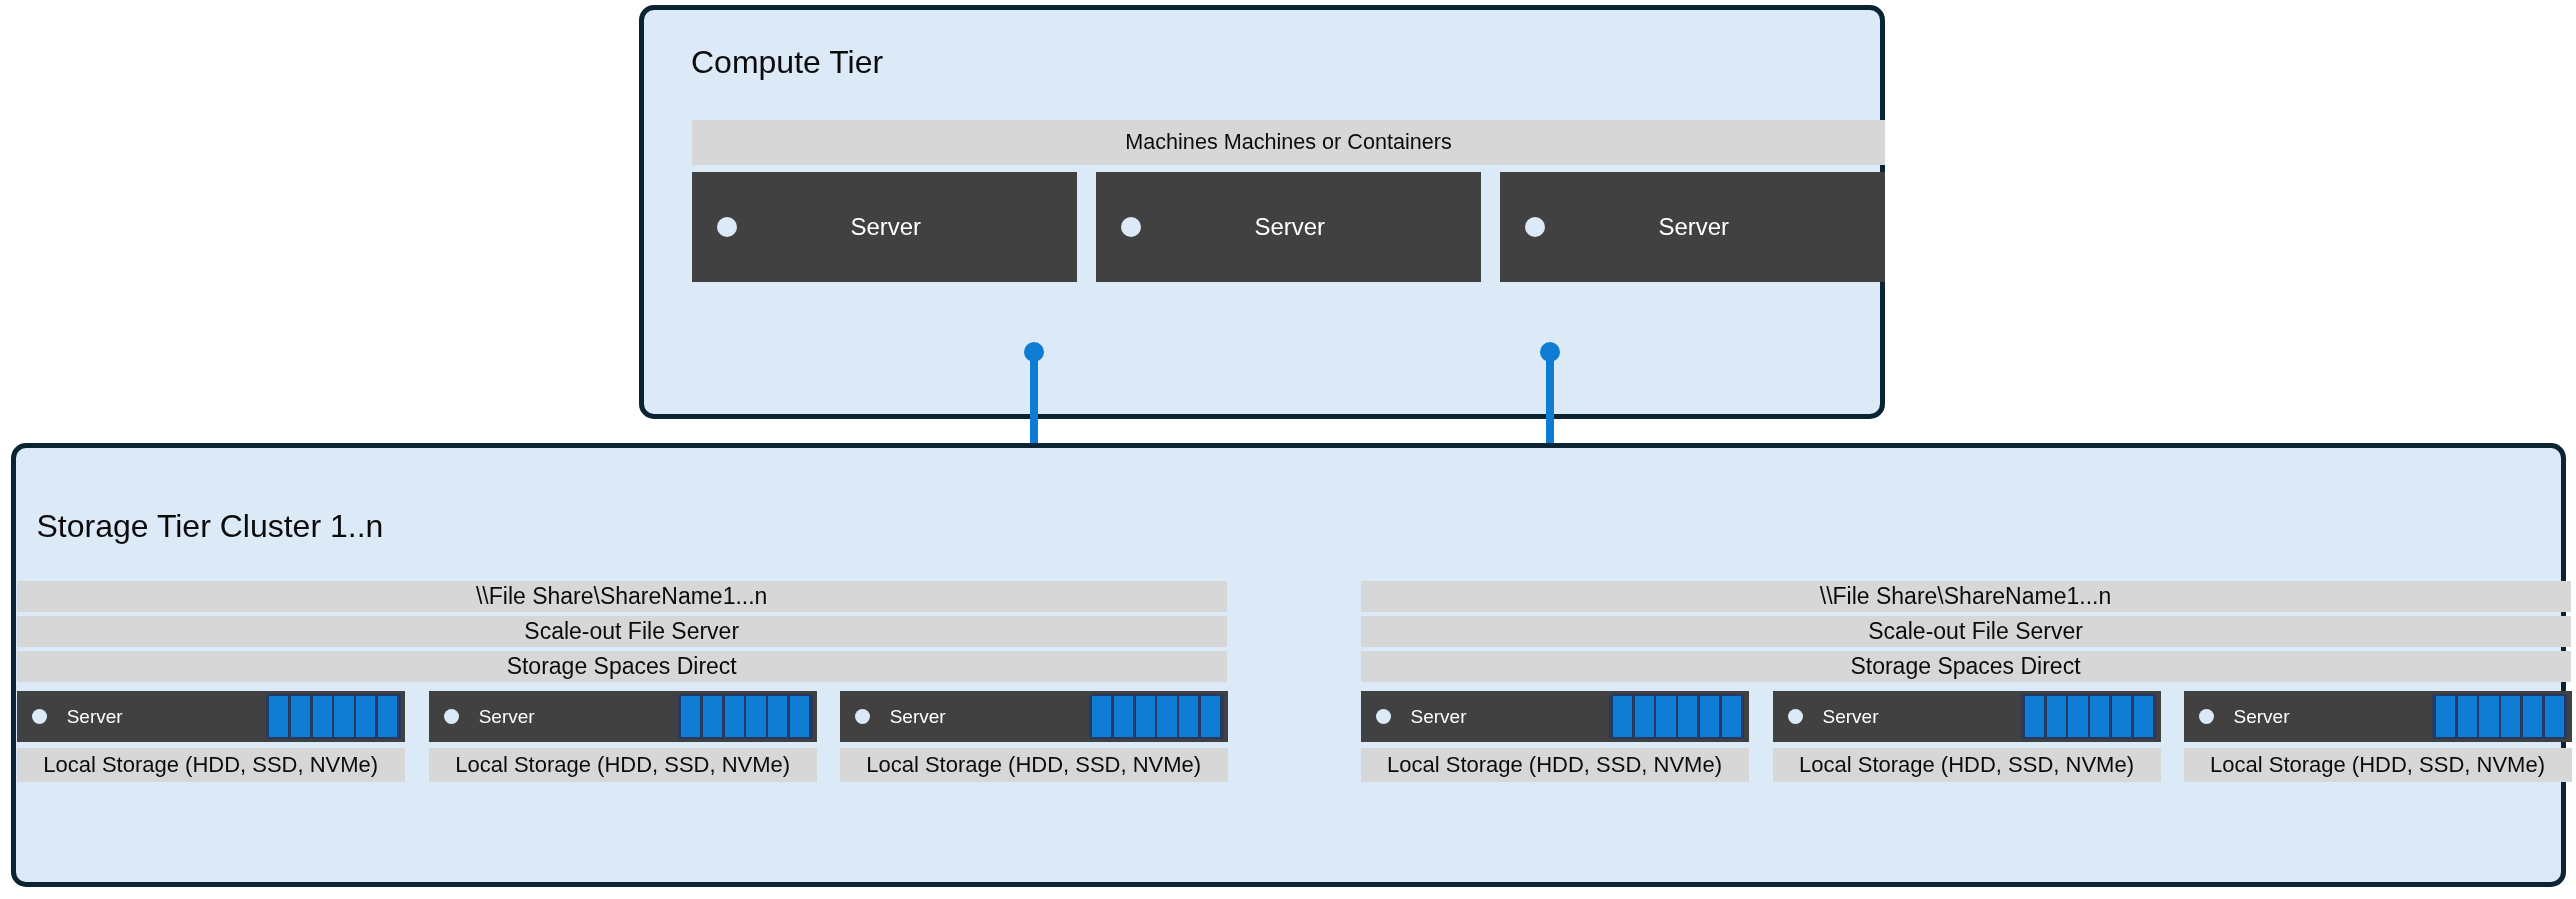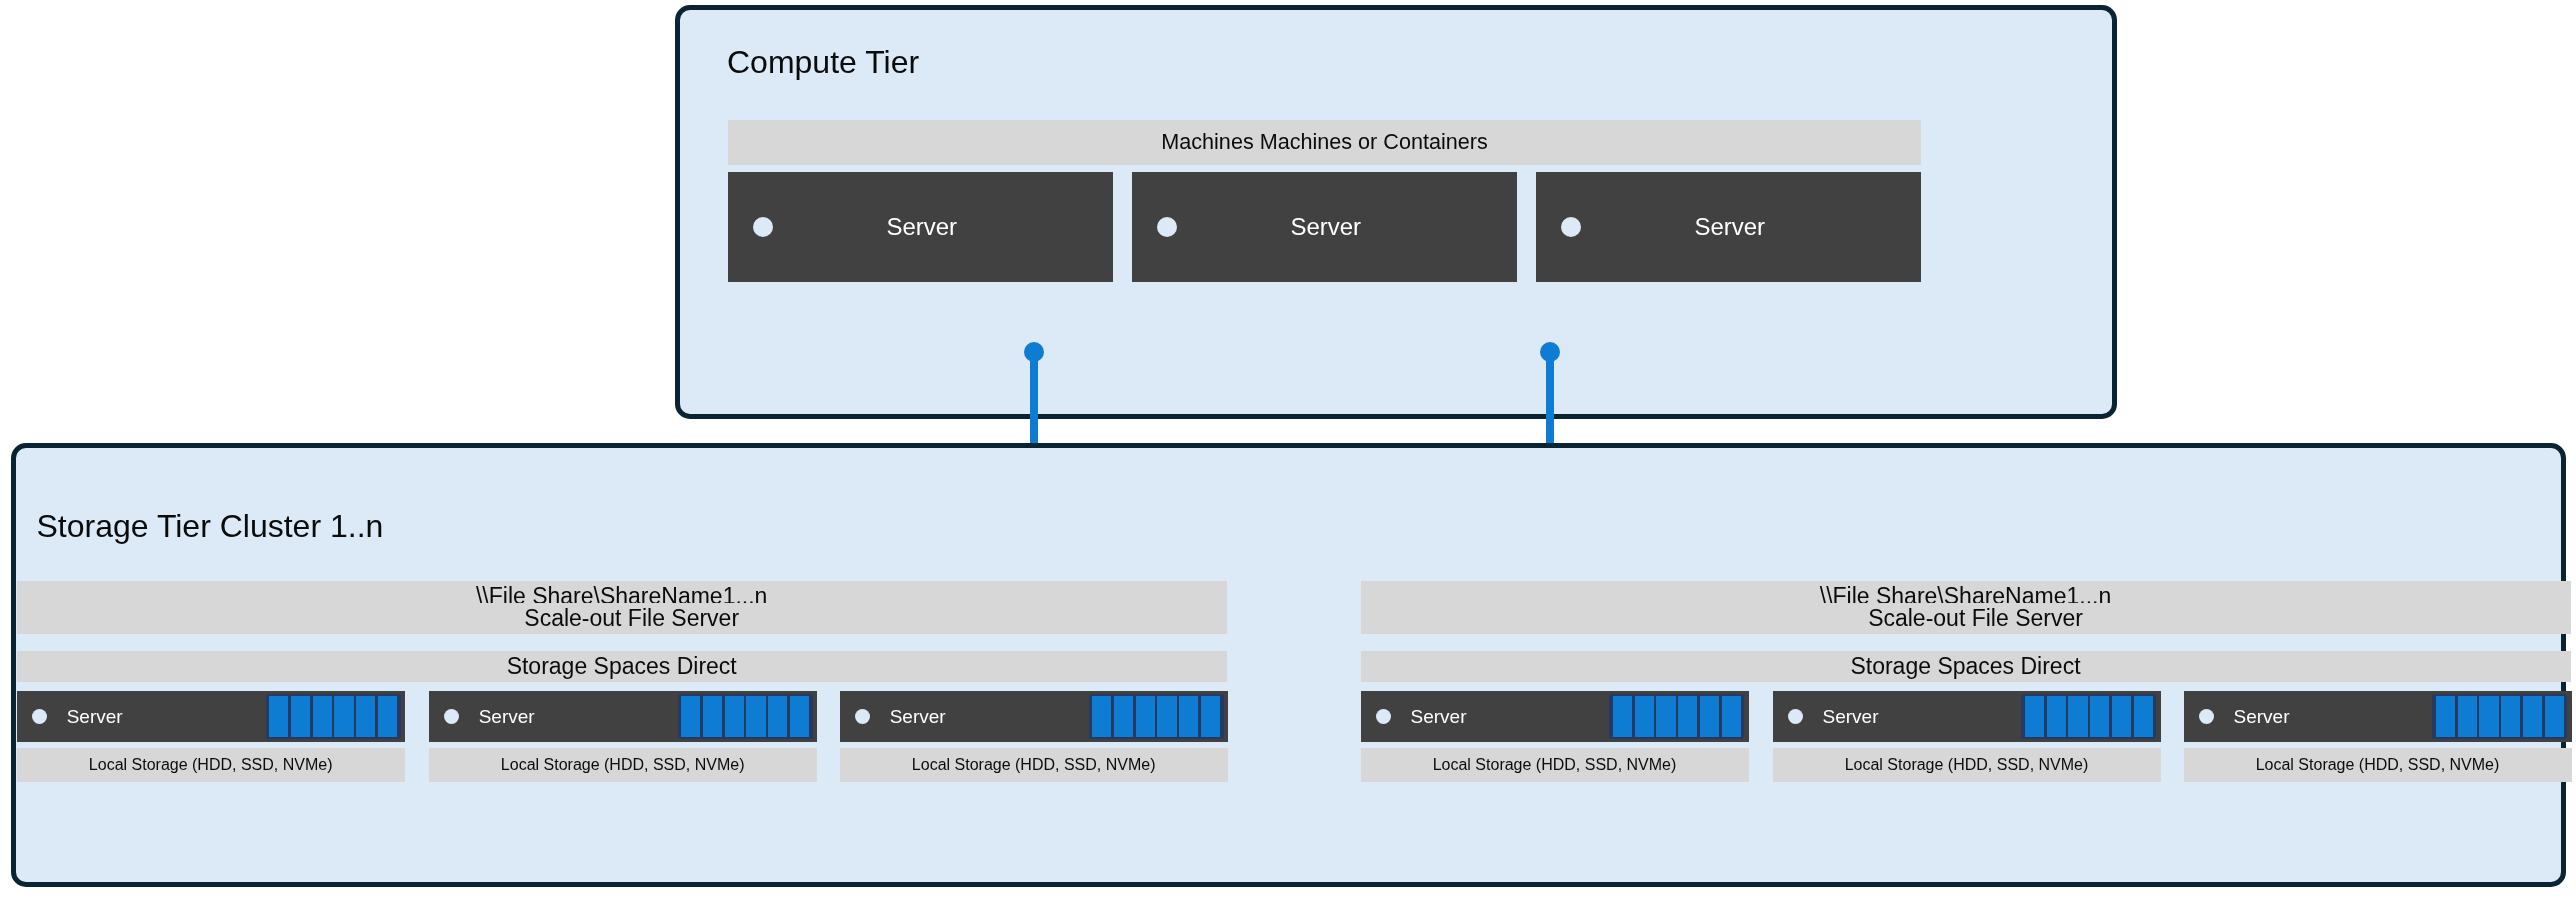--- a/index.html
+++ b/index.html
@@ -23,23 +23,22 @@
   .tier {
     position: absolute;
     background: #dce9f7;
     border: 5.8px solid #0b2433;
     border-radius: 15px;
     box-sizing: border-box;
   }
   #compute-tier {
     left: 639px;
     top: 4.7px;
-    width: 1442px;
+    width: 1246px;
     height: 414px;
-    margin-left: 36px;
   }
   #storage-tier {
     left: 10.5px;
     top: 443px;
     width: 2555px;
     height: 444px;
   }
   .tier-title {
     position: absolute;
     color: #0b0b0b;
@@ -119,21 +118,21 @@
   #storage-cluster-1 { left: 1345px; }
 
   .sc-band {
     position: absolute;
     left: 0;
     width: 1210px;
     height: 31px;
   }
   .sc-band .band-label { font-size: 23px; }
   .sc-band-0 { top: 0px; }
-  .sc-band-1 { top: 22px; padding-left: 20px; }
+  .sc-band-1 { top: 35px; padding-left: 20px; }
   .sc-band-2 { top: 70px; }
 
   .storage-node {
     position: absolute;
     top: 110px;
     width: 388px;
   }
   .storage-node-0 { left: 0px; }
   .storage-node-1 { left: 412px; }
   .storage-node-2 { left: 823px; }
@@ -179,21 +178,21 @@
   .node-footer {
     margin-top: 5.8px;
     height: 34px;
     background: #d7d7d7;
     display: flex;
     align-items: center;
     justify-content: center;
     box-sizing: border-box;
   }
   .node-footer-label {
-    font-size: 16px;
+    font-size: 22px;
     color: #0b0b0b;
     white-space: nowrap;
   }
 
   
   .connector {
     position: absolute;
     width: 8.2px;
     background: #0f7cd4;
   }

